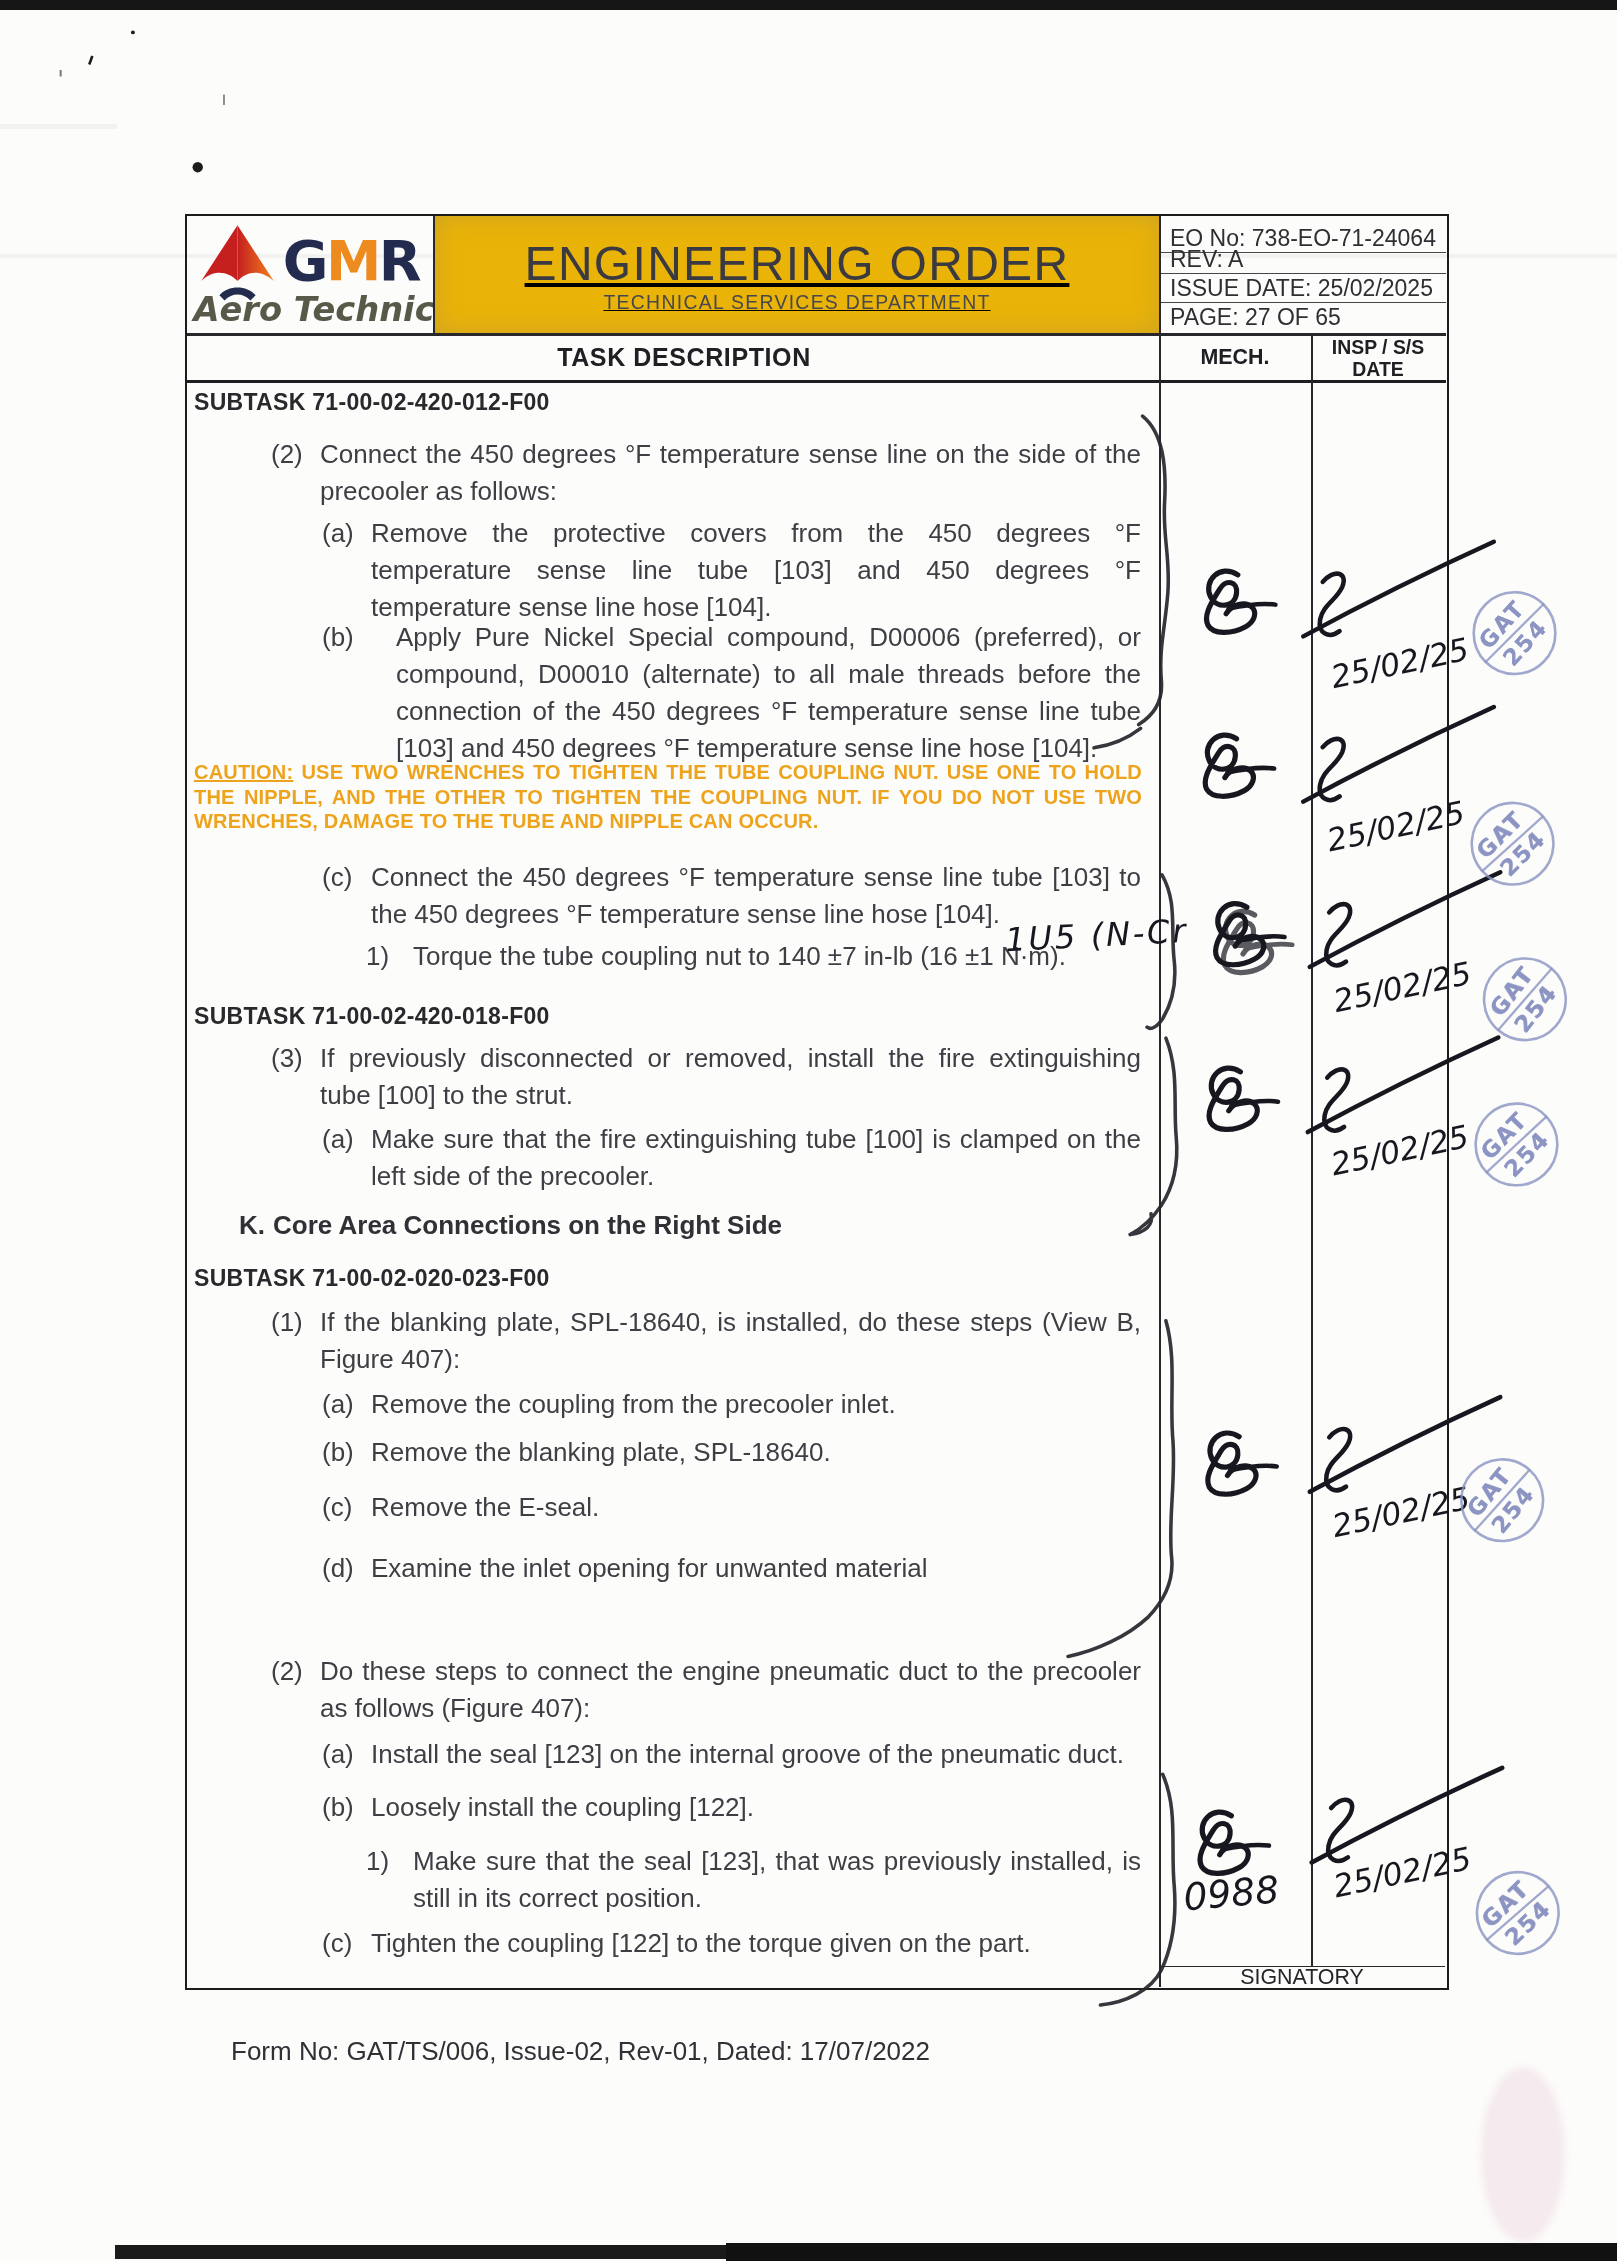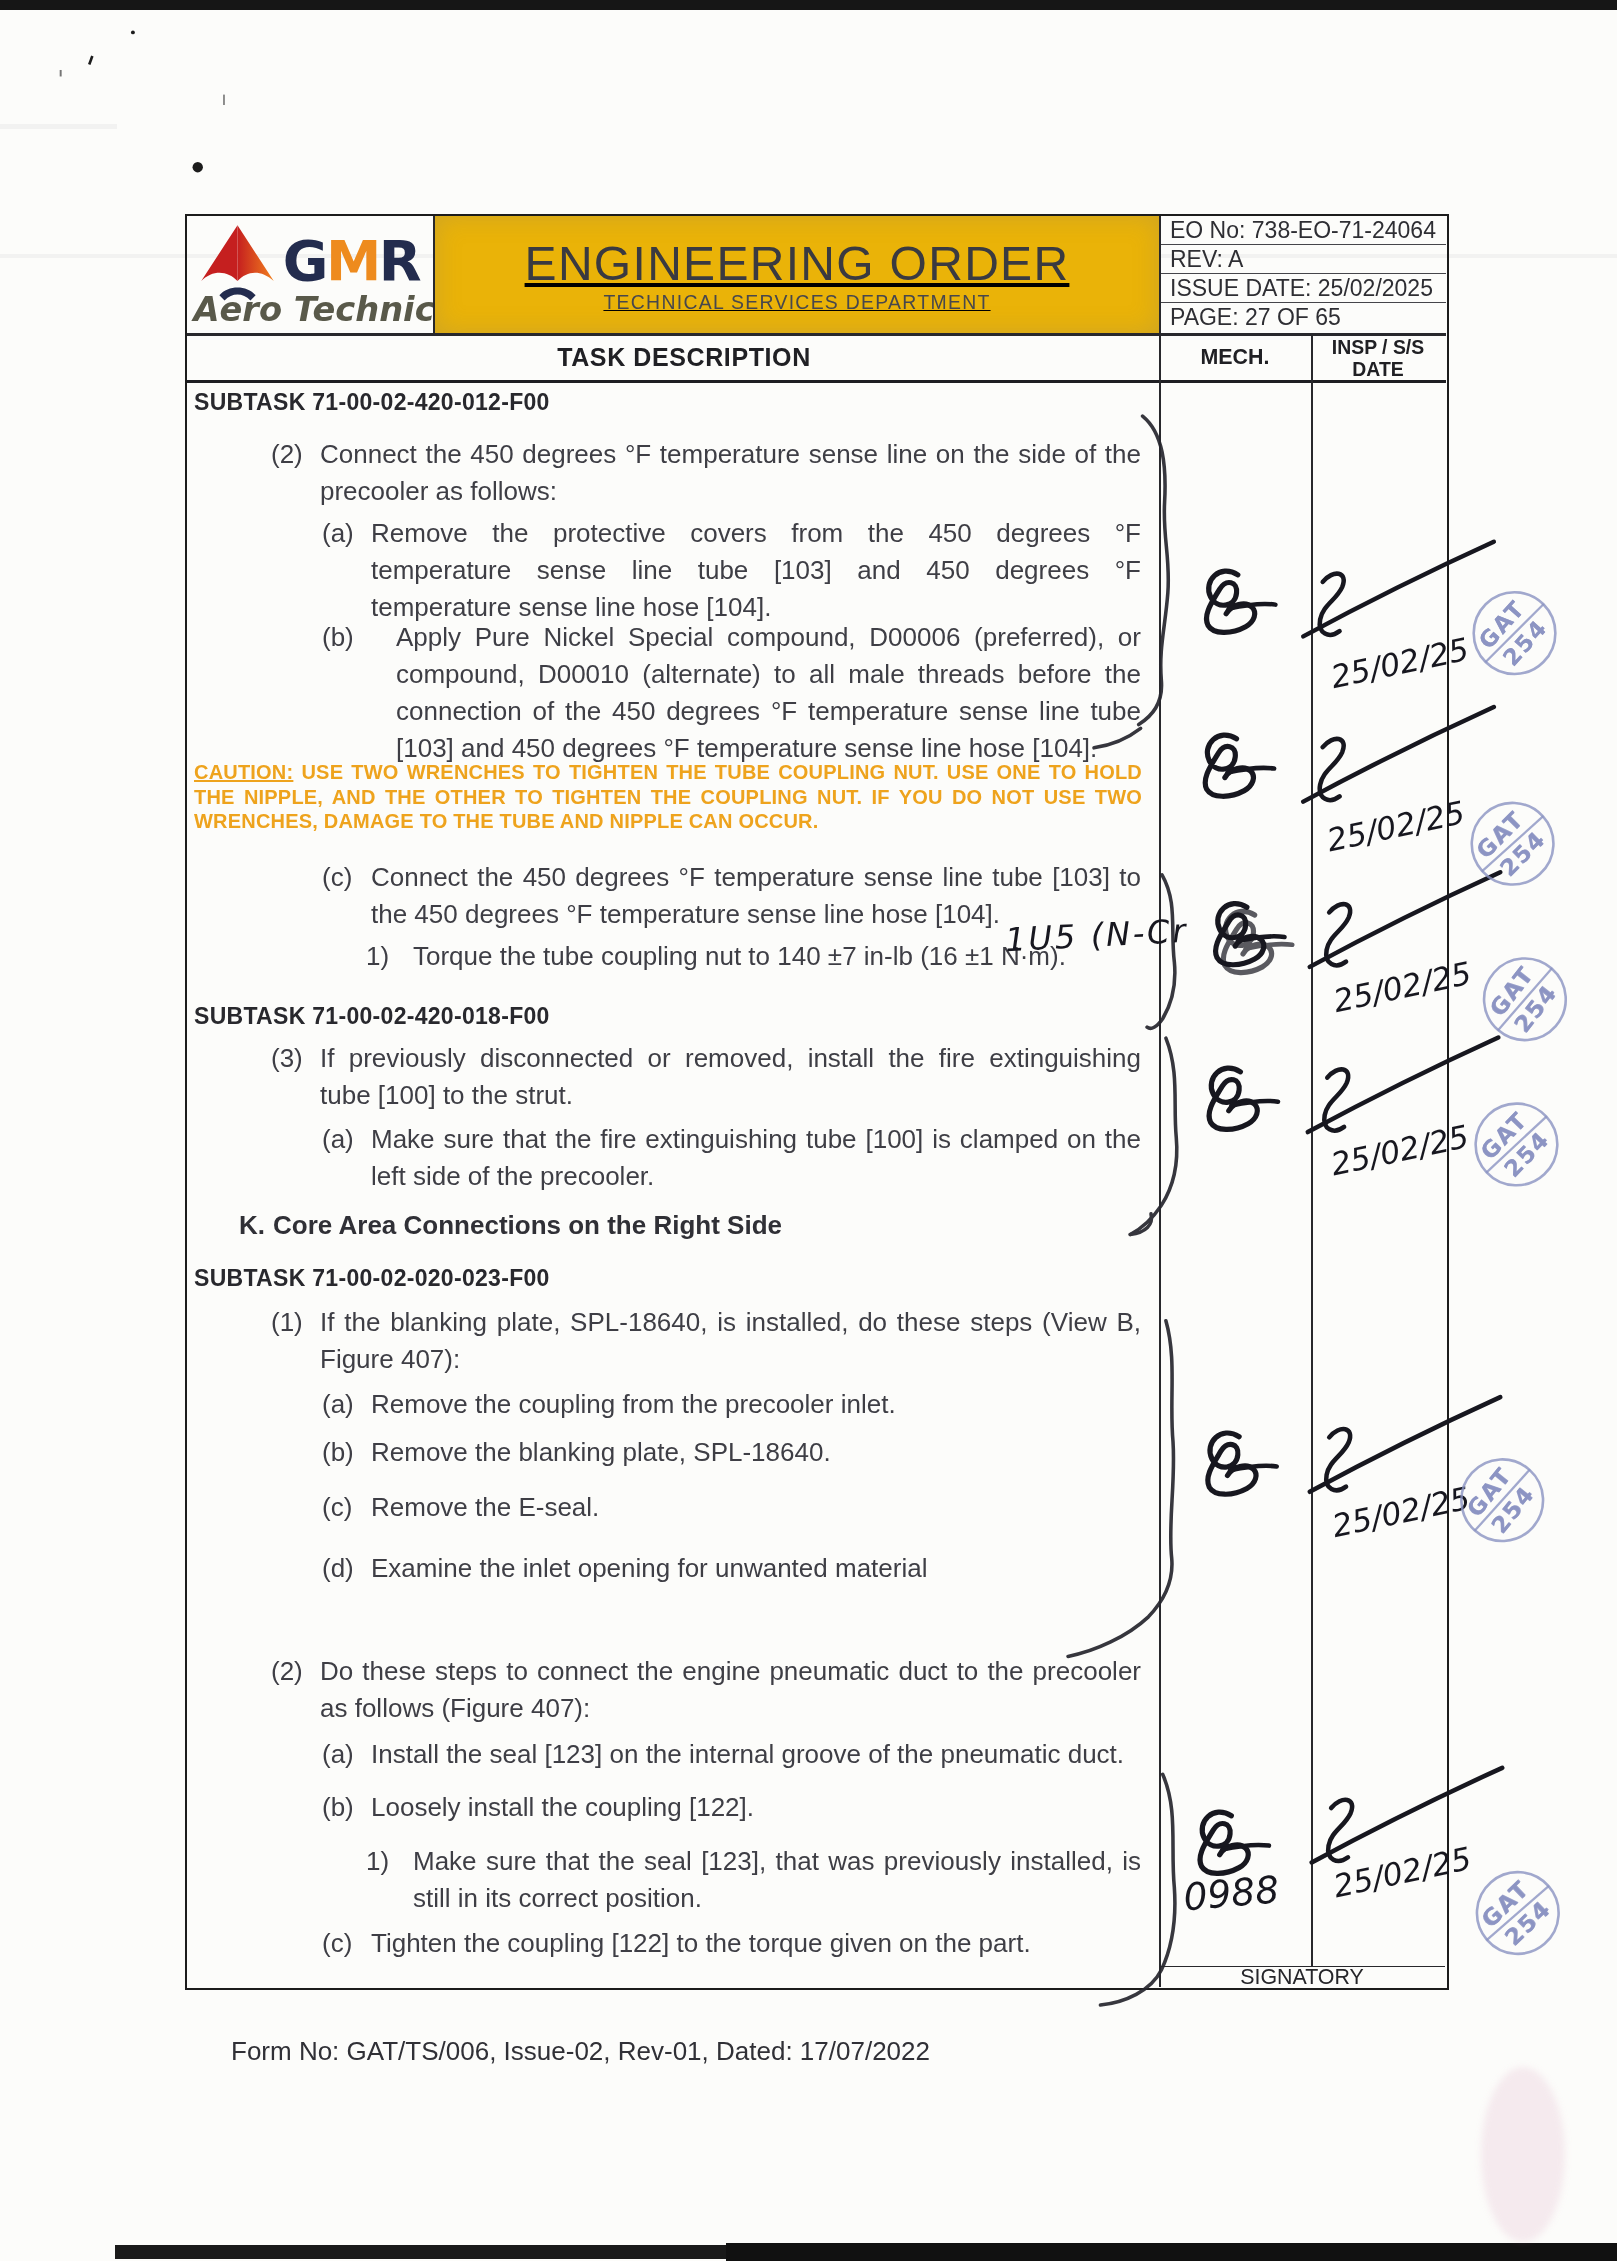--- a/index.html
+++ b/index.html
@@ -92,21 +92,21 @@
         <text x="10" y="162" font-size="52" font-weight="bold" font-style="italic" fill="#59594a">Aero Technic</text>
       </svg>
     </div>
 
     <div class="cell title-cell" style="left:248px;top:0;width:724px;height:117px;">
       <div class="eo-title">ENGINEERING ORDER</div>
       <div class="eo-subtitle">TECHNICAL SERVICES DEPARTMENT</div>
     </div>
 
     <div class="cell" style="left:974px;top:0;width:285px;height:117px;">
-      <div class="info-row" style="top:0;">EO No: 738-EO-71-24064</div>
+      <div class="info-row" style="top:8px;">EO No: 738-EO-71-24064</div>
       <div class="info-row" style="top:29px;">REV: A</div>
       <div class="info-row" style="top:58px;">ISSUE DATE: 25/02/2025</div>
       <div class="info-row last" style="top:87px;">PAGE: 27 OF 65</div>
     </div>
 
     <div class="cell colhead task-colhead" style="left:11px;top:119px;width:972px;height:45px;">TASK DESCRIPTION</div>
     <div class="cell colhead mech-colhead" style="left:972px;top:119px;width:152px;height:45px;">MECH.</div>
     <div class="cell colhead insp-colhead" style="left:1124px;top:119px;width:134px;height:45px;">
       <span>INSP / S/S</span>
       <span>DATE</span>

